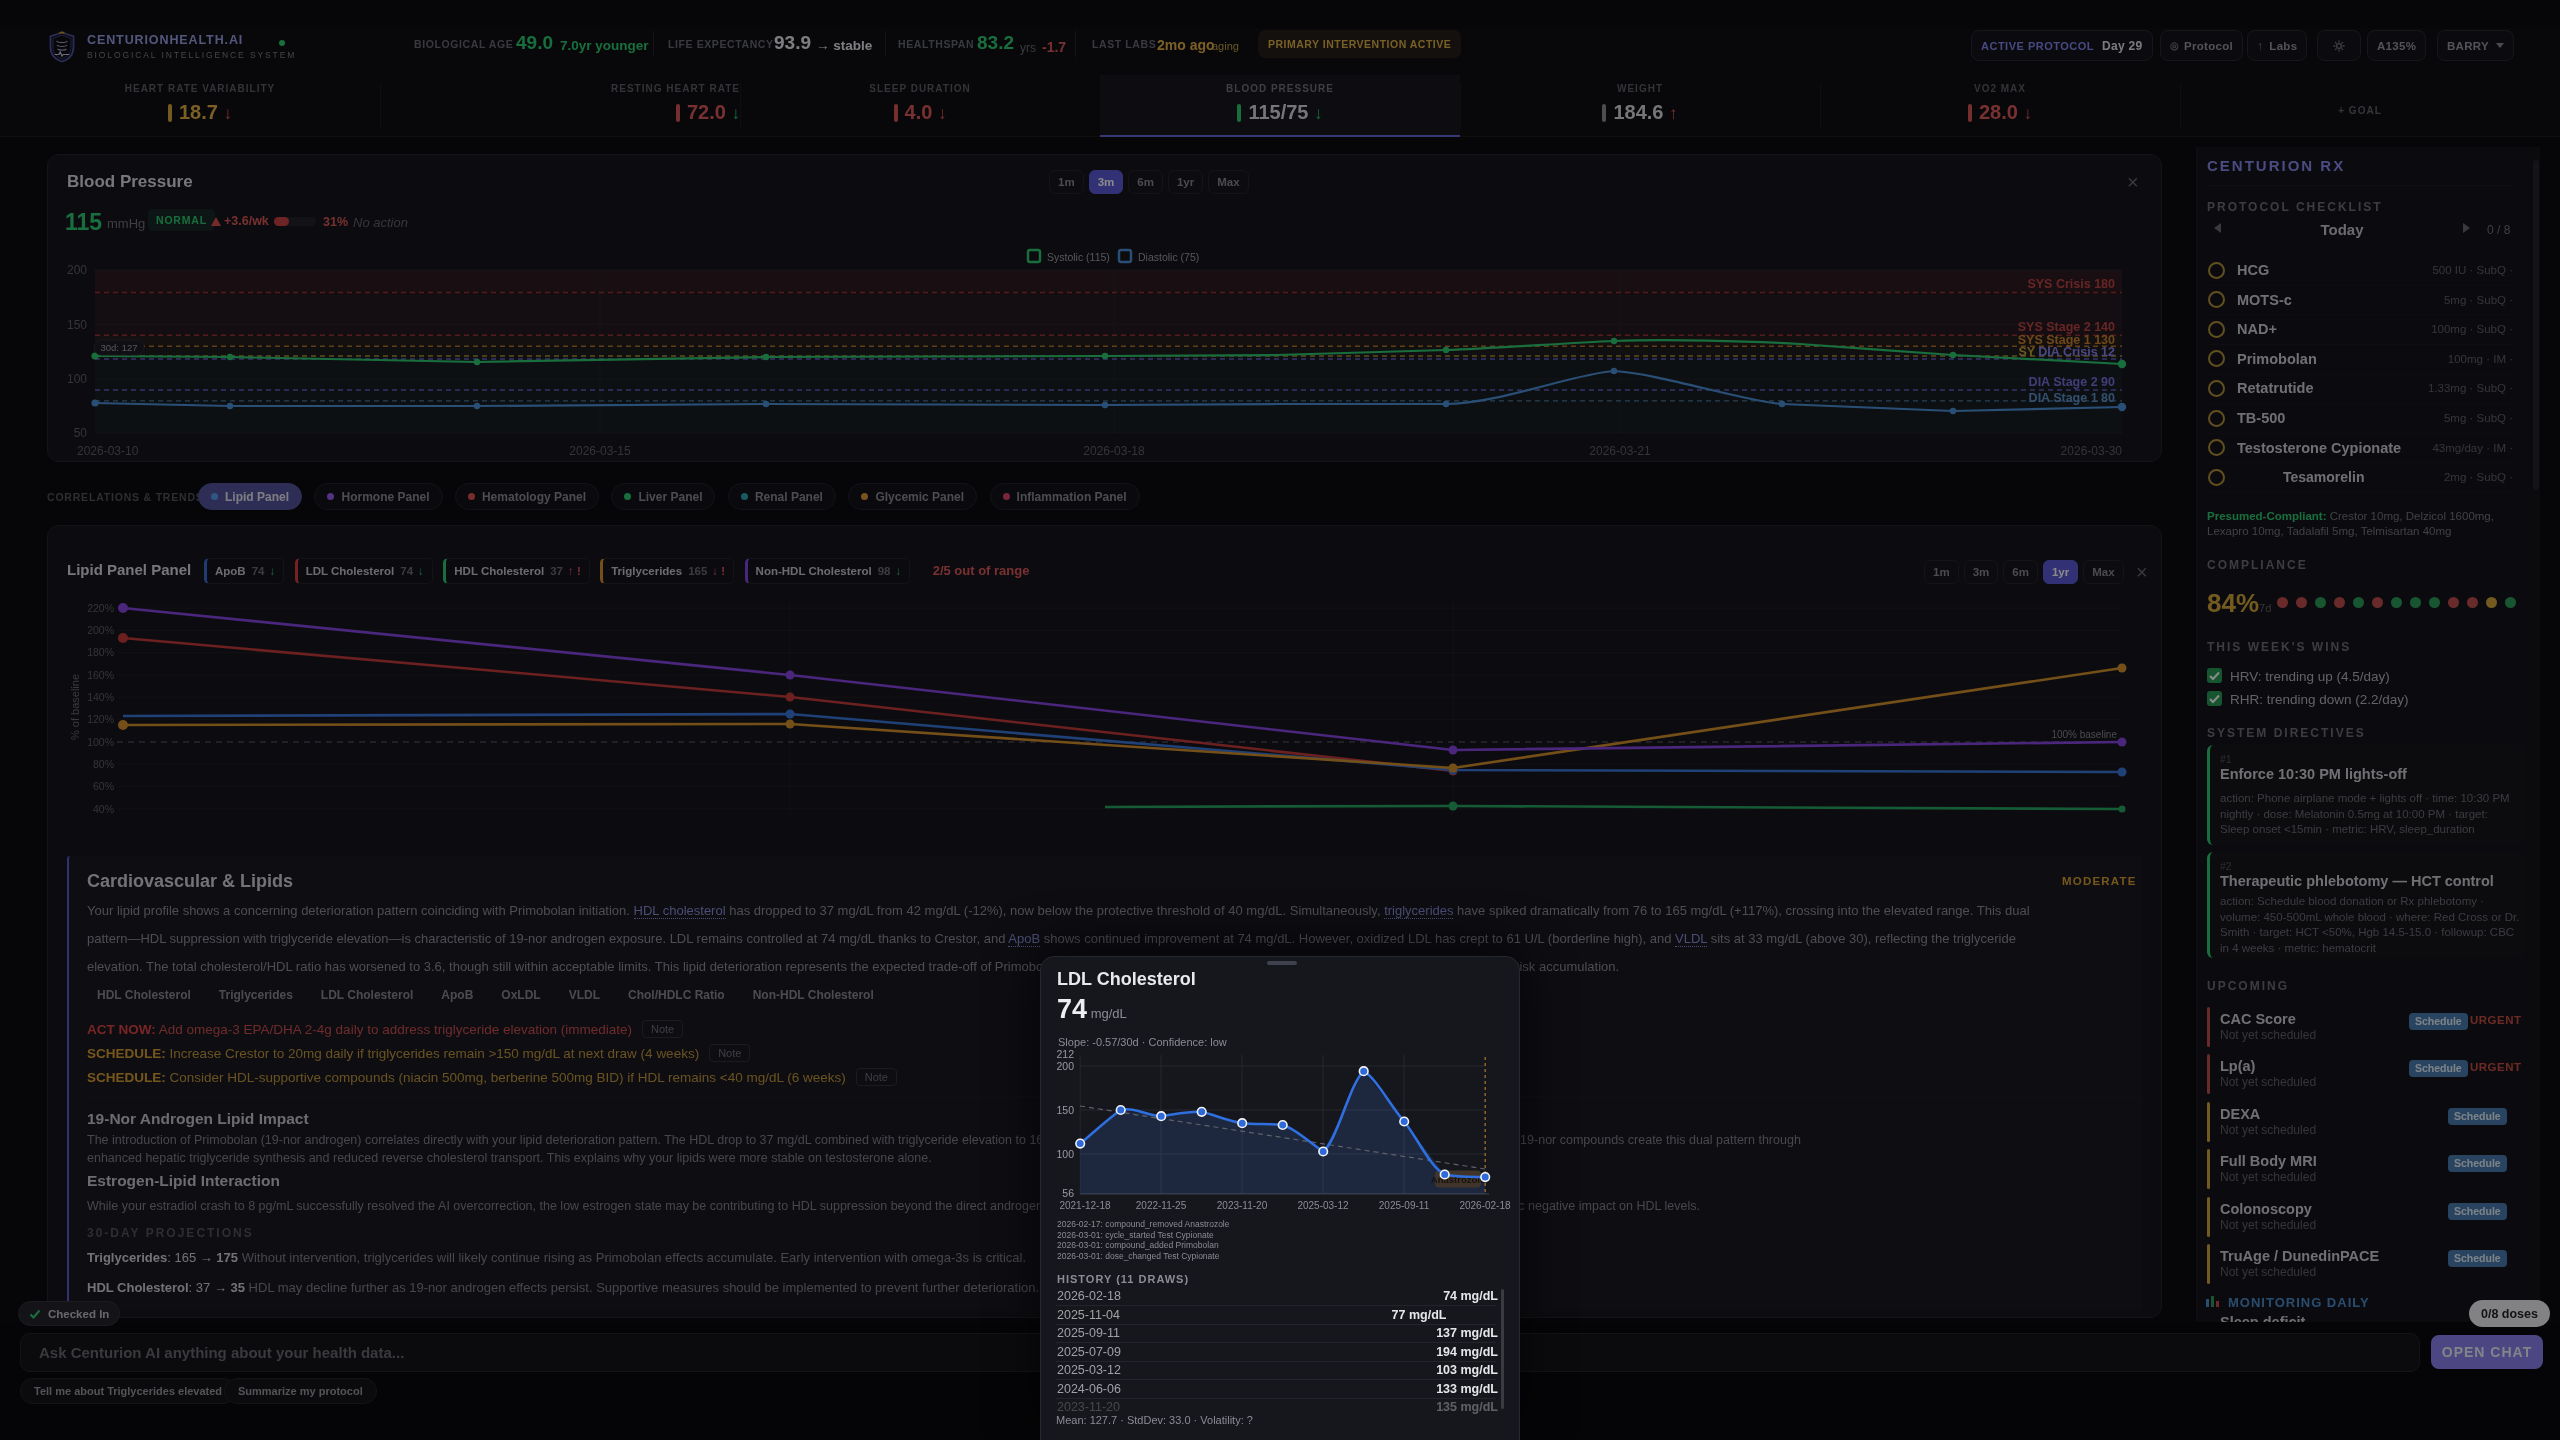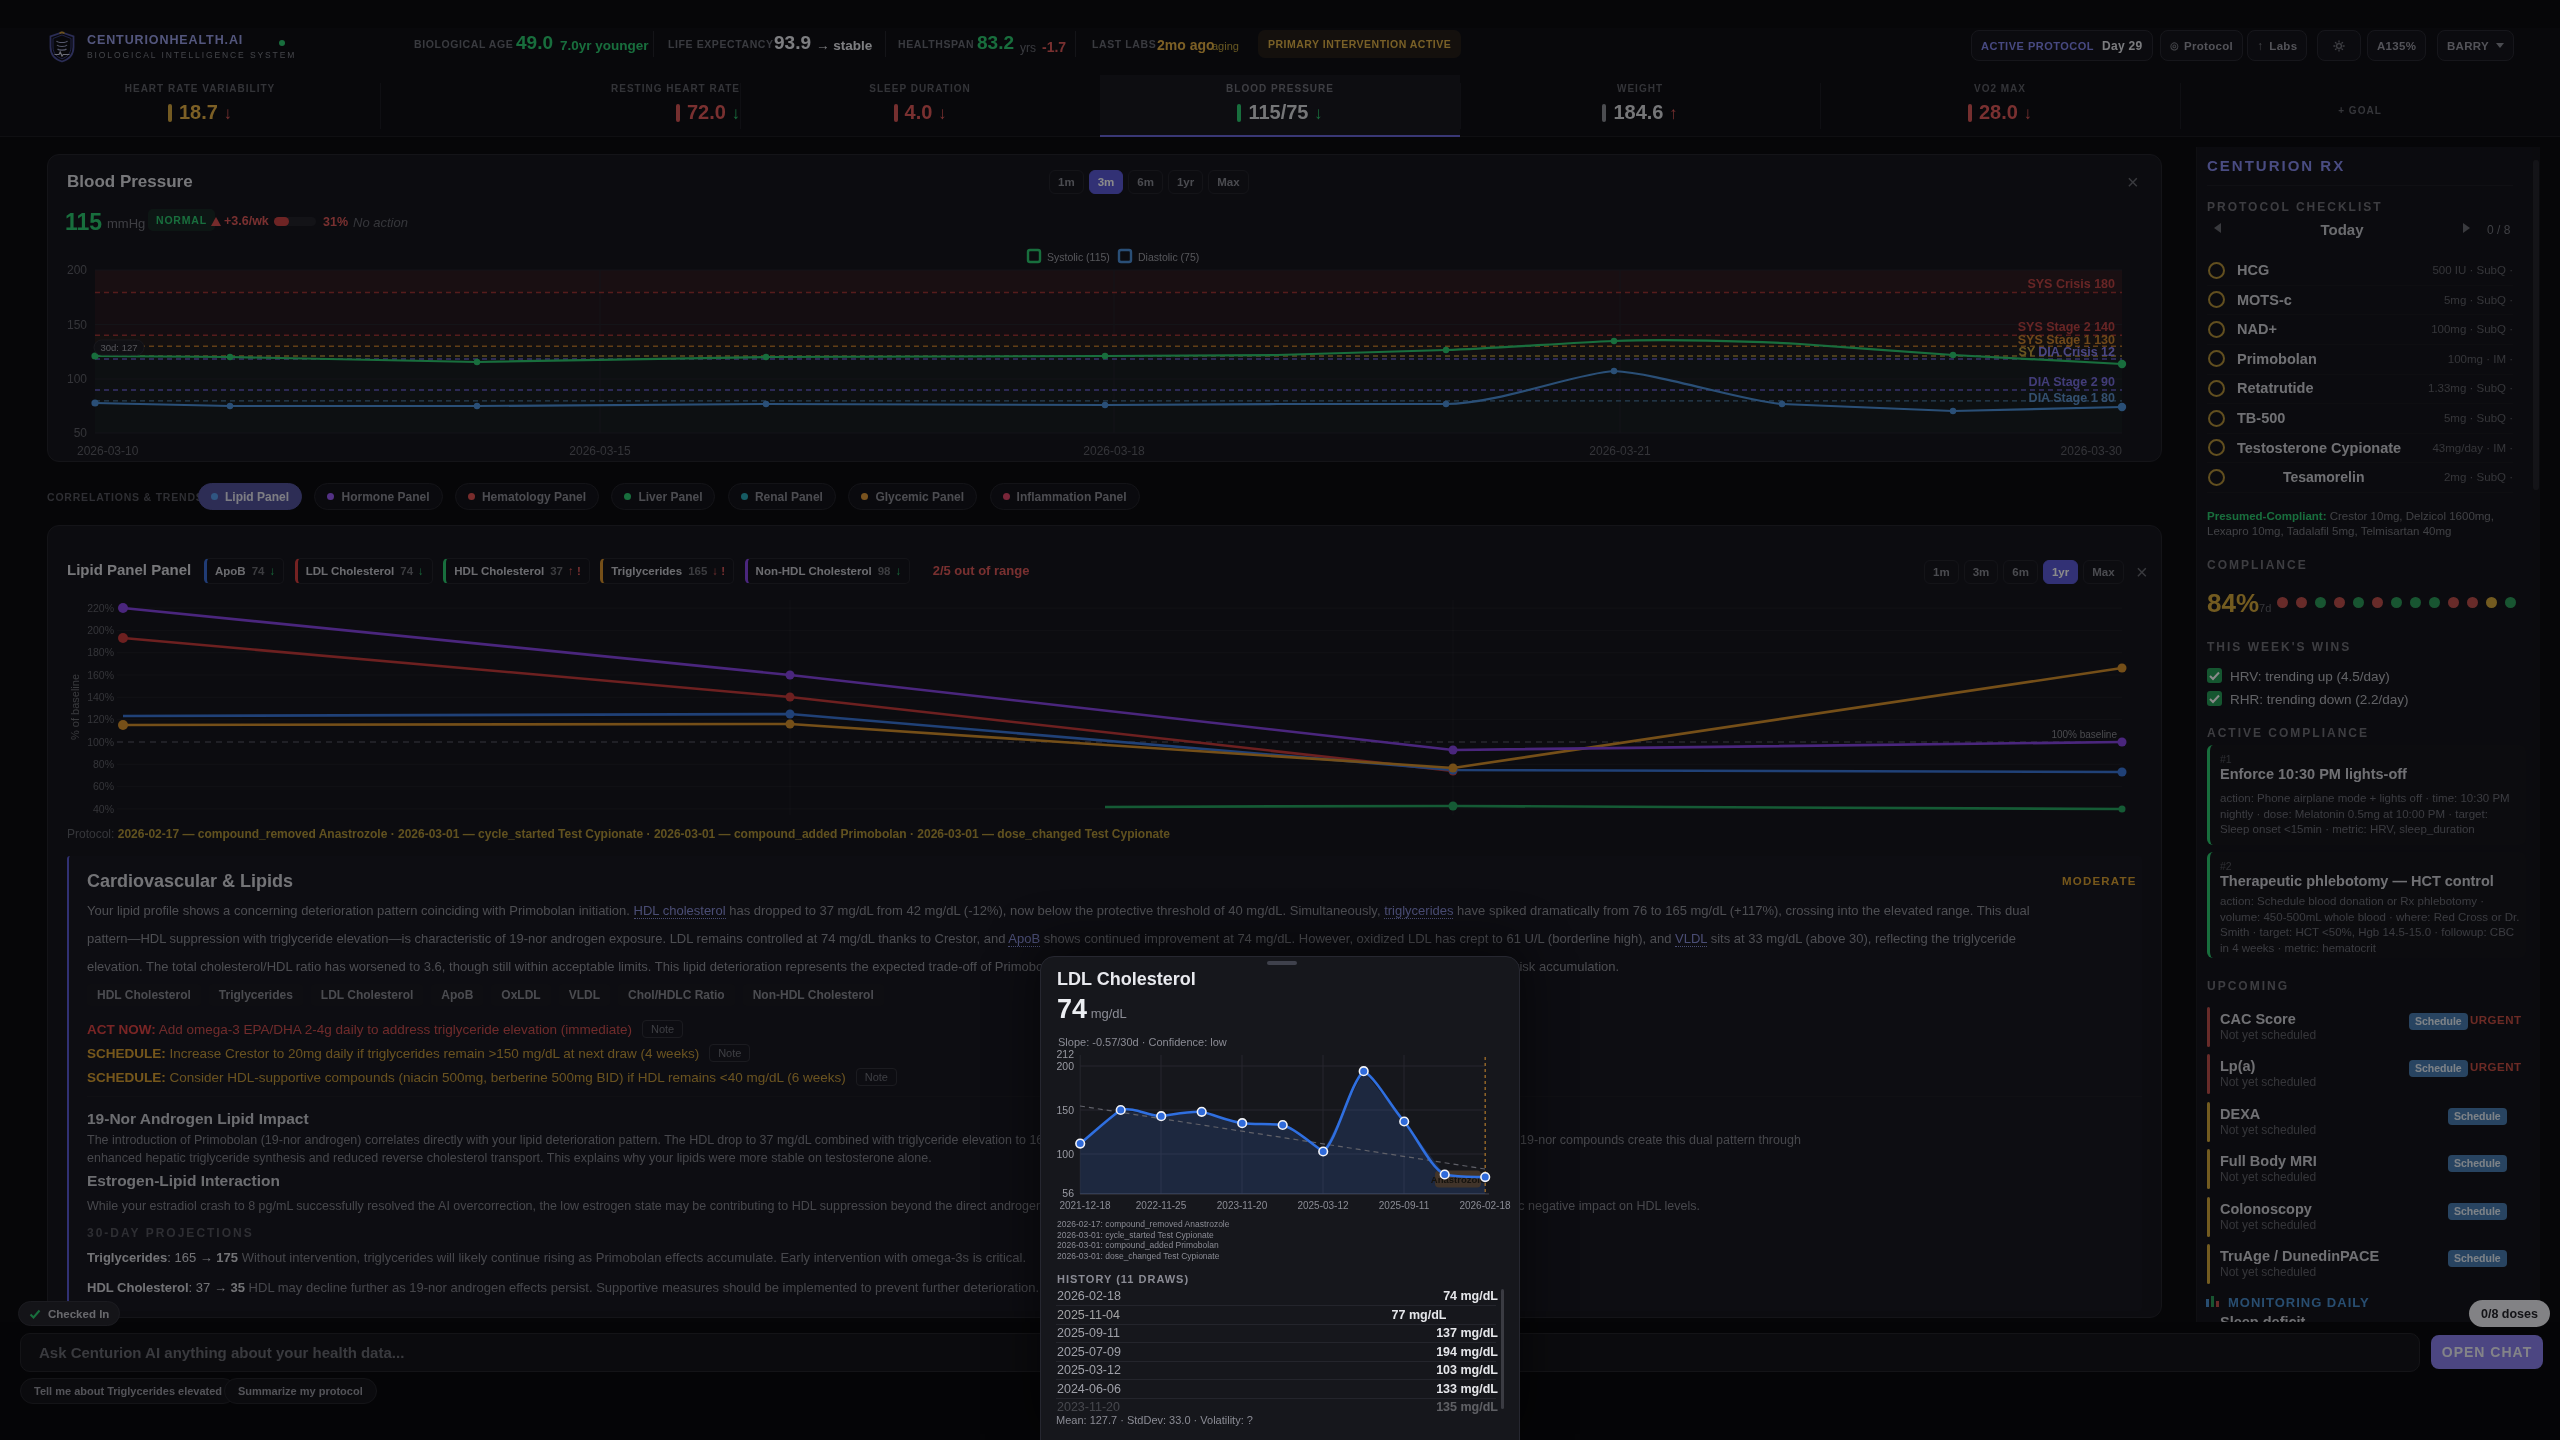--- a/index.html
+++ b/index.html
@@ -229,21 +229,20 @@
  <span class="mchip" style="border-left-color:#d84040;">LDL Cholesterol<span class="num">74</span><span class="g" style="margin-left:5px;">↓</span></span>
  <span class="mchip" style="border-left-color:#2ecc71;">HDL Cholesterol<span class="num">37</span><span class="r" style="margin-left:5px;">↑ !</span></span>
  <span class="mchip" style="border-left-color:#d8922e;">Triglycerides<span class="num">165</span><span class="r" style="margin-left:5px;">↓ !</span></span>
  <span class="mchip" style="border-left-color:#8a46e8;">Non-HDL Cholesterol<span class="num">98</span><span class="g" style="margin-left:5px;">↓</span></span>
  <span class="r" style="font-size:13px;font-weight:bold;margin-left:12px;">2/5 out of range</span>
 </div>
 <div class="abs" style="left:1919px;top:560px;">
  <span class="rbtn">1m</span><span class="rbtn">3m</span><span class="rbtn">6m</span><span class="rbtn sel">1yr</span><span class="rbtn">Max</span>
 </div>
 <div class="abs x" style="left:2136px;top:561px;">×</div>
-<div class="abs" style="left:67px;top:827px;font-size:12px;color:#63646c;">Protocol: <span style="color:#b3973a;font-weight:bold;">2026-02-17 — compound_removed Anastrozole · 2026-03-01 — cycle_started Test Cypionate · 2026-03-01 — compound_added Primobolan · 2026-03-01 — dose_changed Test Cypionate</span></div>
 
 <svg class="abs" style="left:47px;top:525px;" width="2106" height="300" viewBox="0 0 2106 300">
  <g stroke="rgba(255,255,255,0.045)" stroke-width="1">
   <line x1="70" y1="83.1" x2="2075" y2="83.1"></line>
         <line x1="70" y1="105.4" x2="2075" y2="105.4"></line>
   <line x1="70" y1="127.7" x2="2075" y2="127.7"></line>
         <line x1="70" y1="150" x2="2075" y2="150"></line>
   <line x1="70" y1="172.3" x2="2075" y2="172.3"></line>
         <line x1="70" y1="194.6" x2="2075" y2="194.6"></line>
   <line x1="70" y1="239.3" x2="2075" y2="239.3"></line>
@@ -403,21 +402,21 @@
 <div class="abs" style="left:2207px;top:668px;width:15px;height:15px;border-radius:3px;background:#27a05a;"></div>
 <svg class="abs" style="left:2209px;top:671px;" width="11" height="10" viewBox="0 0 11 10">
       <path d="M1 5 L4 8 L10 1.5" stroke="#fff" stroke-width="2" fill="none"></path>
     </svg>
 <div class="abs" style="left:2230px;top:669px;font-size:13.5px;color:#b4b5bc;">HRV: trending up (4.5/day)</div>
 <div class="abs" style="left:2207px;top:691px;width:15px;height:15px;border-radius:3px;background:#27a05a;"></div>
 <svg class="abs" style="left:2209px;top:694px;" width="11" height="10" viewBox="0 0 11 10">
       <path d="M1 5 L4 8 L10 1.5" stroke="#fff" stroke-width="2" fill="none"></path>
     </svg>
 <div class="abs" style="left:2230px;top:692px;font-size:13.5px;color:#b4b5bc;">RHR: trending down (2.2/day)</div>
-<div class="abs sideh" style="left:2207px;top:726px;">ACTIVE COMPLIANCE</div>
+<div class="abs sideh" style="left:2207px;top:726px;">SYSTEM DIRECTIVES</div>
 <div class="abs" style="left:2207px;top:745px;width:319px;height:100px;background:#17171d;border-left:3px solid #2ecc71;border-radius:6px;"></div>
 <div class="abs" style="left:2220px;top:753px;font-size:10.5px;color:#55565e;">#1</div>
 <div class="abs" style="left:2220px;top:766px;font-size:14.5px;font-weight:bold;color:#cfd0d6;">Enforce 10:30 PM lights-off</div>
 <div class="abs" style="left:2220px;top:791px;font-size:11.5px;line-height:15.5px;color:#6e6f78;width:300px;">action: Phone airplane mode + lights off · time: 10:30 PM nightly · dose: Melatonin 0.5mg at 10:00 PM · target: Sleep onset &lt;15min · metric: HRV, sleep_duration</div>
 <div class="abs" style="left:2207px;top:852px;width:319px;height:106px;background:#17171d;border-left:3px solid #2ecc71;border-radius:6px;"></div>
 <div class="abs" style="left:2220px;top:860px;font-size:10.5px;color:#55565e;">#2</div>
 <div class="abs" style="left:2220px;top:873px;font-size:14.5px;font-weight:bold;color:#cfd0d6;">Therapeutic phlebotomy — HCT control</div>
 <div class="abs" style="left:2220px;top:894px;font-size:11.5px;line-height:15.5px;color:#6e6f78;width:306px;">action: Schedule blood donation or Rx phlebotomy · volume: 450-500mL whole blood · where: Red Cross or Dr. Smith · target: HCT &lt;50%, Hgb 14.5-15.0 · followup: CBC in 4 weeks · metric: hematocrit</div>
 <div class="abs sideh" style="left:2207px;top:979px;">UPCOMING</div>
 

